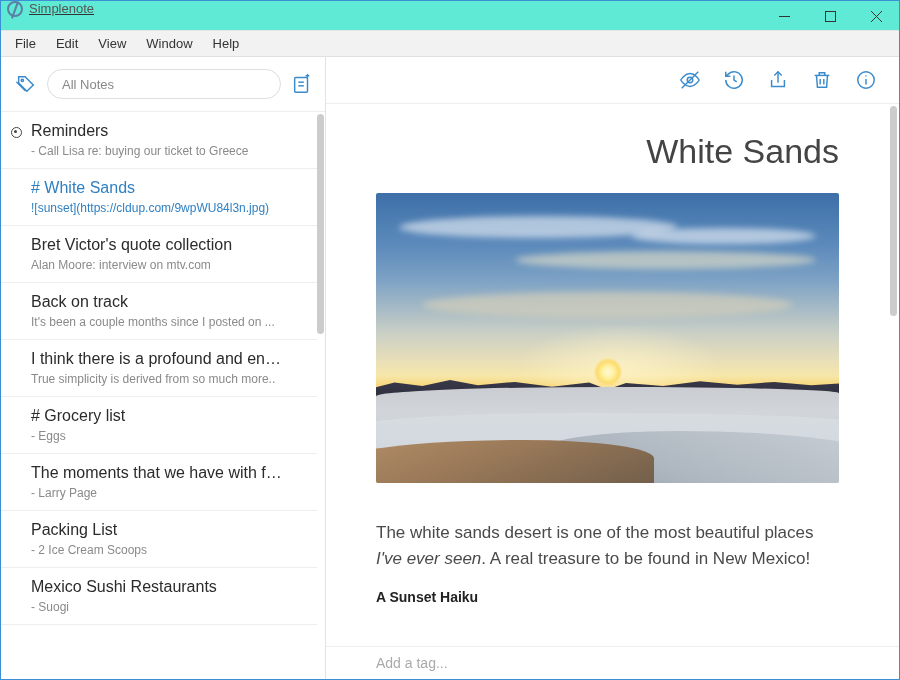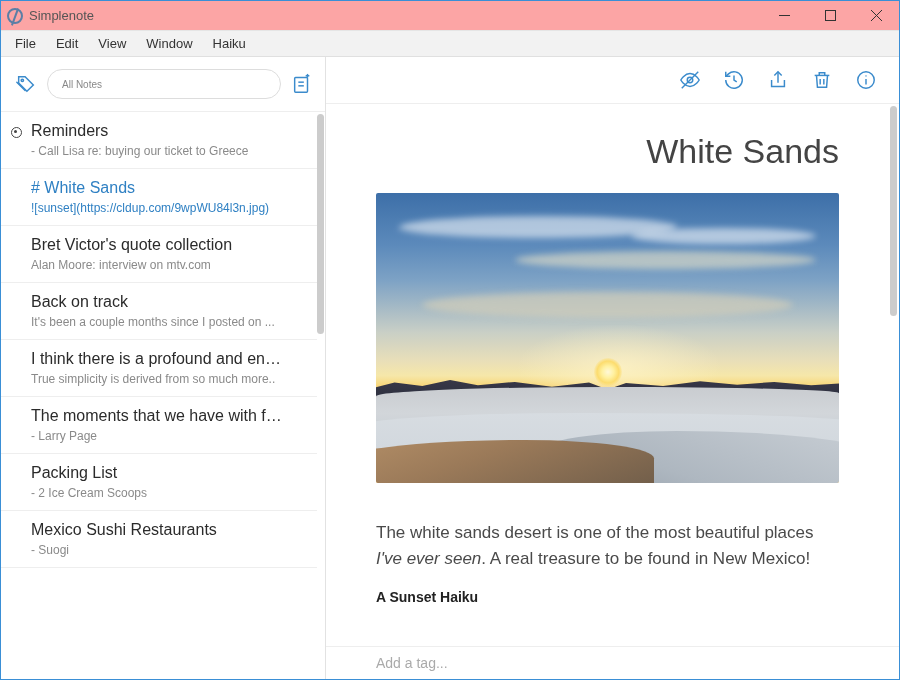--- a/index.html
+++ b/index.html
@@ -1,36 +1,36 @@
 <!DOCTYPE html>
 <html><head>
 <meta charset="utf-8">
 <style>
   * { box-sizing: border-box; margin: 0; padding: 0; }
   html, body { width: 900px; height: 680px; overflow: hidden; font-family: "Segoe UI", Arial, sans-serif; font-size: 14px; color: #333; background: #fff; }
   .window { display: flex; flex-direction: column; width: 100%; height: 100%; border: 1px solid #3a8fd6; }
-  .titlebar { display: flex; align-items: center; height: 30px; background: #fca5a5; border-bottom: 1px solid #e5e5e5; padding: 0 0 0 6px; }
+  .titlebar { display: flex; align-items: flex-start; height: 30px; background: #5eead4; border-bottom: 1px solid #e5e5e5; padding: 0 0 0 6px; text-decoration: underline; }
   .titlebar .app-icon { width: 16px; height: 16px; border-radius: 50%; border: 2px solid #5b7fa6; position: relative; margin-right: 6px; flex-shrink:0; }
   .titlebar .app-icon::after { content:""; position:absolute; left:50%; top:-2px; width:2px; height:18px; background:#5b7fa6; transform: translateX(-50%) rotate(20deg); }
   .titlebar .title { color: #555; font-size: 13px; }
   .titlebar .spacer { flex: 1; }
   .win-btn { width: 46px; height: 30px; display:flex; align-items:center; justify-content:center; cursor:pointer; }
   .win-btn svg { width:11px; height:11px; stroke:#333; stroke-width:1; fill:none; }
 
   .menubar { display: flex; align-items: center; height: 26px; background: #f2f2f2; padding: 0 4px; border-bottom: 1px solid #e0e0e0; }
   .menubar .menu-item { padding: 2px 10px; font-size: 13px; color: #333; cursor: default; }
 
   .content { flex:1; display:flex; min-height:0; }
 
   
   .sidebar { width: 325px; border-right: 1px solid #e2e2e2; display:flex; flex-direction:column; min-height:0; }
   .side-toolbar { display:flex; align-items:center; gap:10px; padding: 12px 12px 12px 14px; border-bottom: 1px solid #eee; }
   .side-toolbar .icon, .main-toolbar .icon { color:#3b8bcc; cursor:pointer; display:flex; align-items:center; justify-content:center; }
   .side-toolbar svg, .main-toolbar svg { width:22px; height:22px; stroke:#3b8bcc; fill:none; stroke-width:1.6; }
-  .search-pill { flex:1; border:1px solid #ddd; border-radius: 16px; height: 30px; display:flex; align-items:center; padding: 0 14px; color:#888; font-size:10px; background:#fff; }
+  .search-pill { flex:1; border:1px solid #ddd; border-radius: 16px; height: 30px; display:flex; align-items:center; padding: 0 14px; color:#888; font-size:13px; background:#fff; }
   .note-list { flex:1; overflow-y:auto; position:relative; padding-right:8px; }
   .note-list::-webkit-scrollbar { width:10px; }
   .note-item { padding: 10px 30px 10px 30px; border-bottom: 1px solid #eee; cursor:pointer; position:relative; }
   .note-item.pinned::before { content:""; position:absolute; left:10px; top:15px; width:9px; height:9px; border-radius:50%; border:1.5px solid #444; }
   .note-item.pinned::after { content:""; position:absolute; left:13px; top:18px; width:3px; height:3px; border-radius:50%; background:#444; }
   .note-title { font-size: 16px; color:#2b2b2b; white-space:nowrap; overflow:hidden; text-overflow:ellipsis; }
   .note-preview { font-size: 12px; color:#8a8a8a; margin-top:4px; white-space:nowrap; overflow:hidden; text-overflow:ellipsis; }
   .note-item.selected .note-title, .note-item.selected .note-preview { color:#2f80c3; }
   .sidebar-scrollbar { position:absolute; right:1px; top:2px; width:7px; height:220px; background:#ccc; border-radius:4px; }
 
@@ -88,21 +88,21 @@
           <line x1="11" y1="0" x2="0" y2="11"></line>
         </svg>
     </div>
   </div>
 
   <div class="menubar">
     <div class="menu-item">File</div>
     <div class="menu-item">Edit</div>
     <div class="menu-item">View</div>
     <div class="menu-item">Window</div>
-    <div class="menu-item">Haiku</div>
+    <div class="menu-item">Help</div>
   </div>
 
   <div class="content">
 
     <div class="sidebar">
       <div class="side-toolbar">
         <span class="icon">
           <svg viewBox="0 0 24 24">
               <path d="M4 4h7l9 9-7 7-9-9V4z"></path>
               <circle cx="8" cy="8" r="1.3"></circle>
@@ -136,20 +136,24 @@
             <div class="note-title">Bret Victor's quote collection</div>
             <div class="note-preview">Alan Moore: interview on mtv.com</div>
           </div>
           <div class="note-item">
             <div class="note-title">Back on track</div>
             <div class="note-preview">It's been a couple months since I posted on ...</div>
           </div>
           <div class="note-item">
             <div class="note-title">I think there is a profound and enduring</div>
             <div class="note-preview">True simplicity is derived from so much more..</div>
+          </div>
+          <div class="note-item">
+            <div class="note-title"># Grocery list</div>
+            <div class="note-preview">- Eggs</div>
           </div>
           <div class="note-item">
             <div class="note-title">The moments that we have with friend...</div>
             <div class="note-preview">- Larry Page</div>
           </div>
           <div class="note-item">
             <div class="note-title">Packing List</div>
             <div class="note-preview">- 2 Ice Cream Scoops</div>
           </div>
           <div class="note-item">

